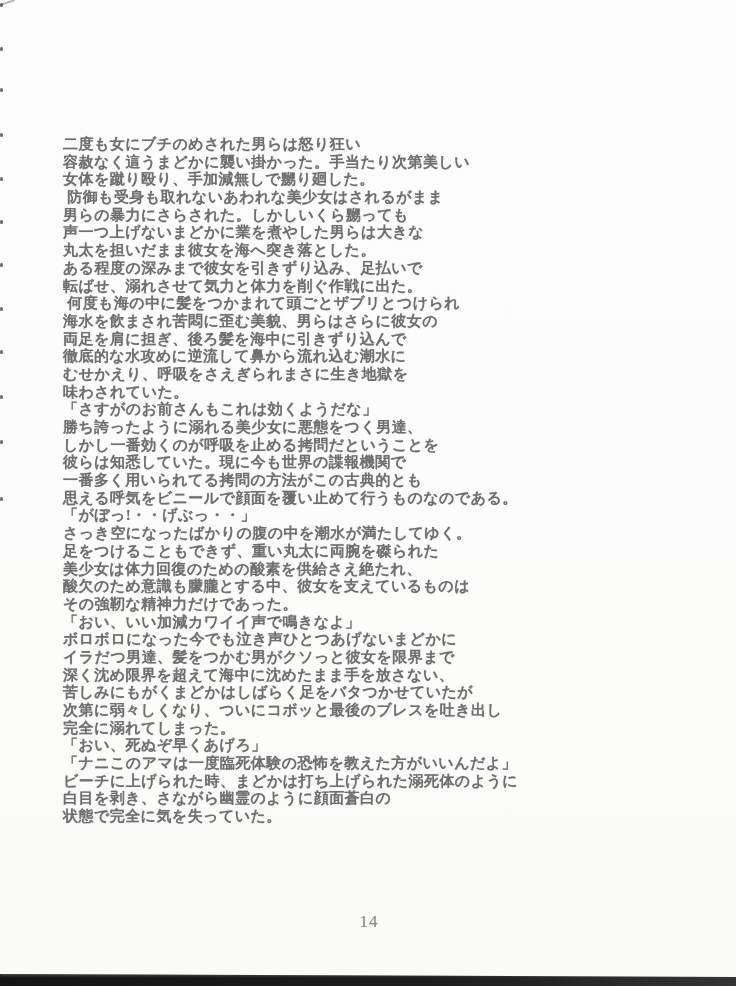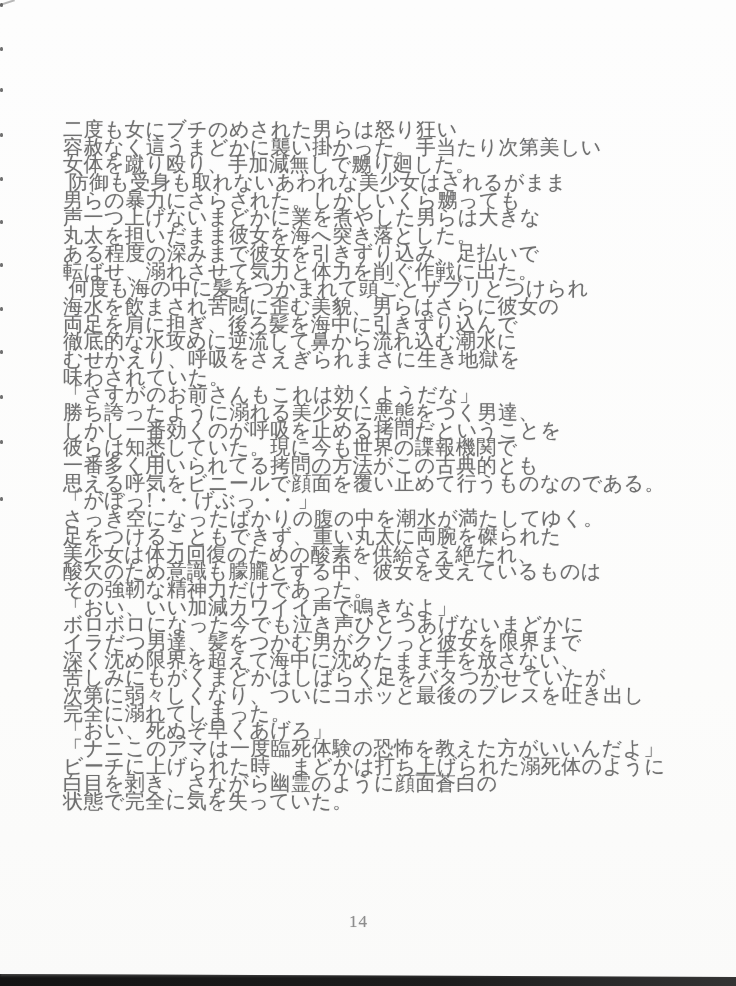--- a/index.html
+++ b/index.html
@@ -11,38 +11,39 @@
     position: relative;
     width: 736px;
     height: 986px;
     background: linear-gradient(180deg, #fdfdfd 0%, #fcfcfb 70%, #fafaf9 100%);
     overflow: hidden;
     font-family: "Liberation Serif", "DejaVu Serif", serif;
   }
   .text-block {
     position: absolute;
     left: 63px;
-    top: 121px;
+    top: 136px;
     width: 560px;
-    font-size: 20px;
+    font-size: 15px;
     line-height: 17.7px;
     letter-spacing: 0.45px;
     color: #6f6f6f;
     text-shadow: 0 0 1px rgba(140,140,140,0.55);
     white-space: pre;
+    font-weight: bold;
   }
   .text-line {
     height: 17.7px;
   }
   .page-number {
     position: absolute;
     left: 349px;
     top: 912px;
     width: 40px;
-    text-align: left;
+    text-align: center;
     font-size: 17px;
     color: #8d8d8d;
     letter-spacing: 1px;
     text-shadow: 0 0 1px rgba(150,150,150,0.6);
   }
   .bottom-band {
     position: absolute;
     left: 0;
     top: 973px;
     width: 736px;

